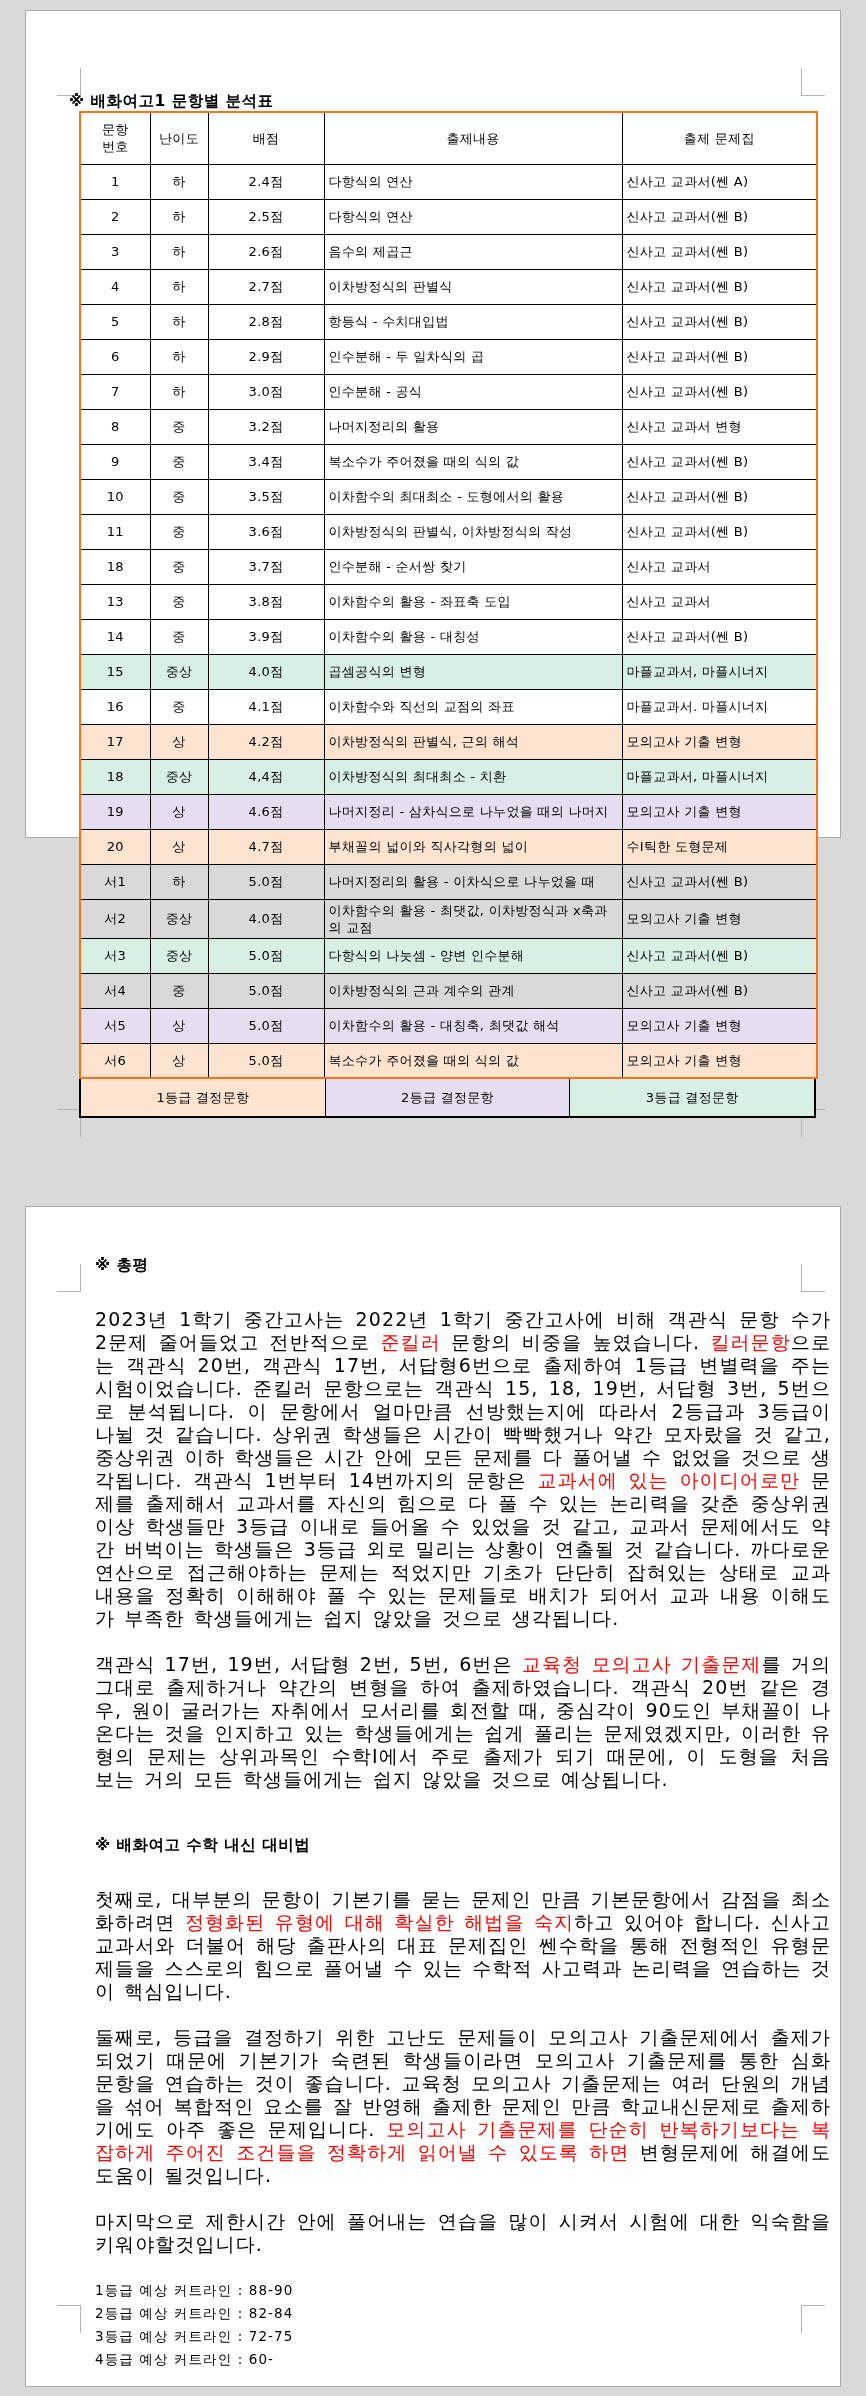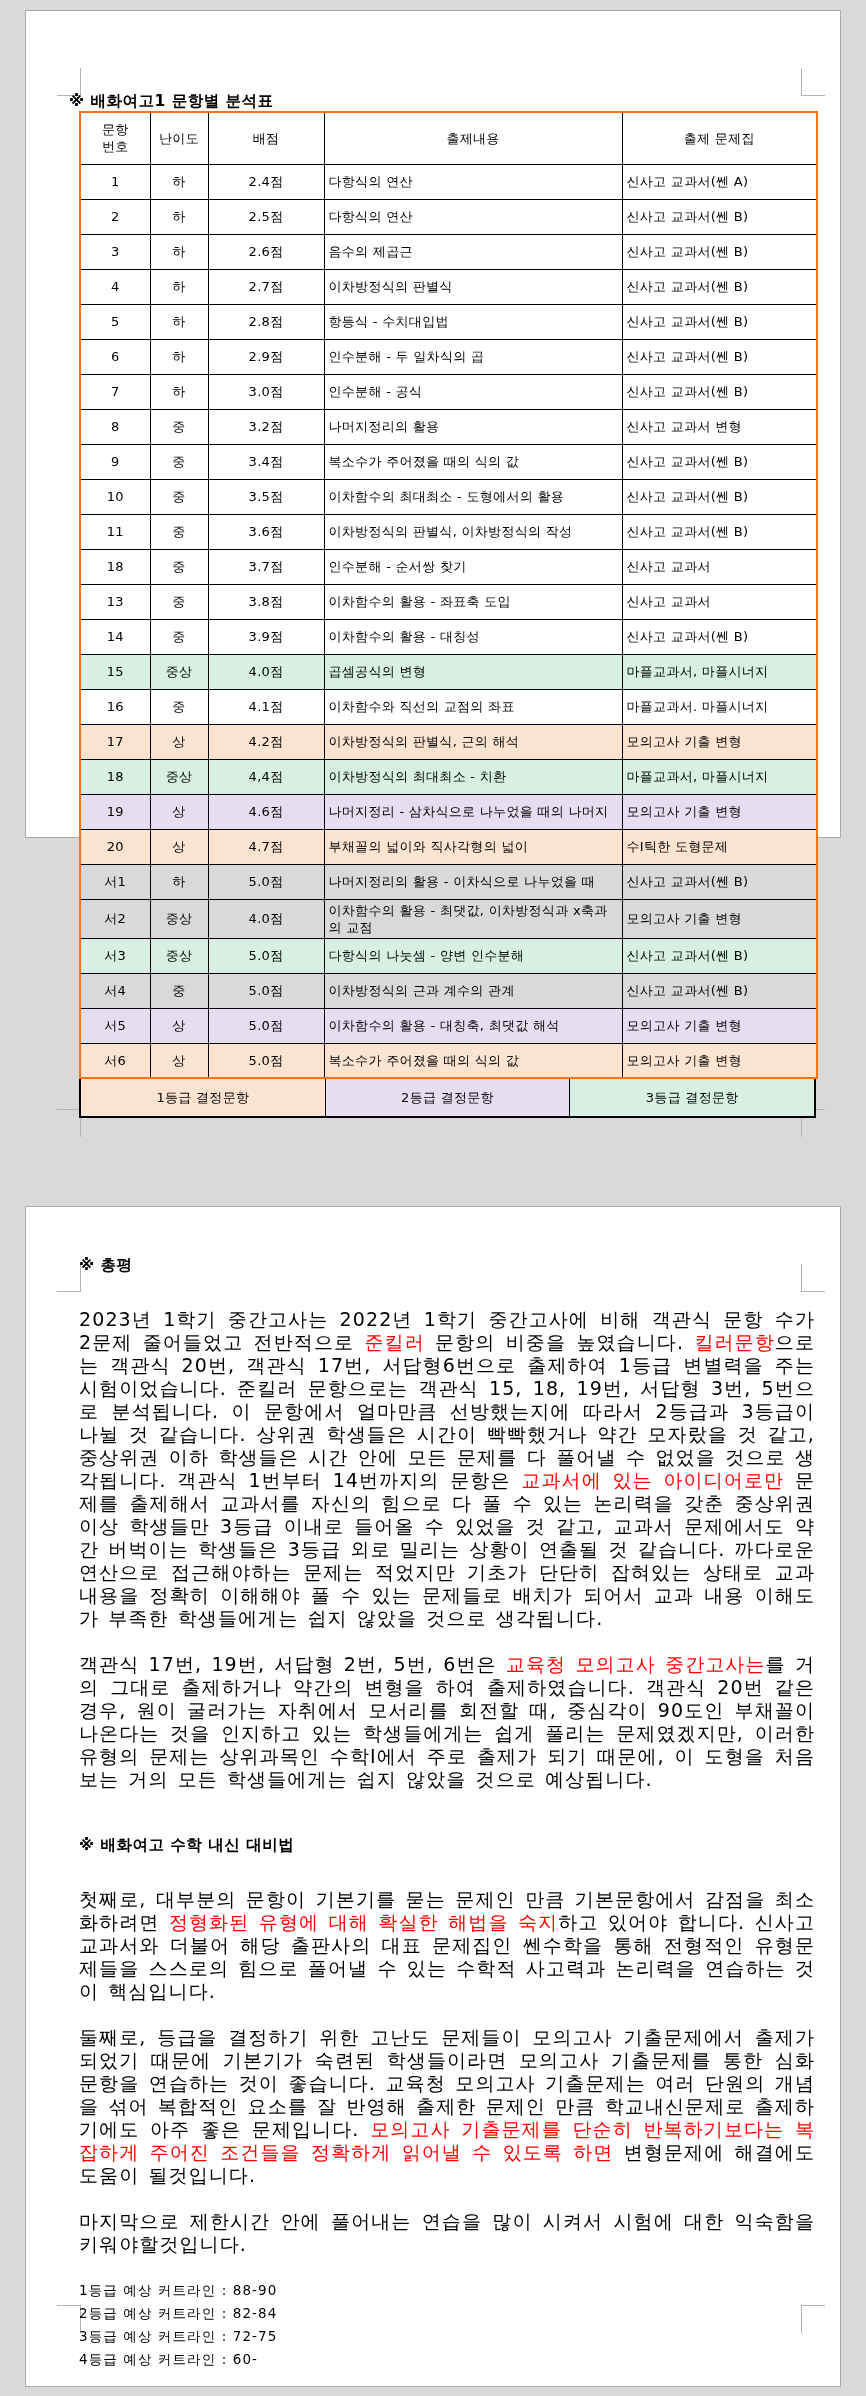--- a/index.html
+++ b/index.html
@@ -46,21 +46,21 @@
   tr.hl-orange td{background:var(--hl-orange);}
 
   .legend{display:flex;width:737px;border:2px solid #000;border-top:0;}
   .legend-cell{flex:1 1 0;height:37px;display:flex;align-items:center;justify-content:center;
     font-size:13px;letter-spacing:0.3px;border-right:1px solid #000;}
   .legend-cell:last-child{border-right:0;}
   .legend-cell.hl-orange{background:var(--hl-orange);}
   .legend-cell.hl-purple{background:var(--hl-purple);}
   .legend-cell.hl-green{background:var(--hl-green);}
 
-  .content2{position:absolute;left:53px;top:48px;width:736px;}
+  .content2{position:absolute;left:69px;top:48px;width:736px;}
   .section-title{font-size:15.5px;font-weight:bold;letter-spacing:0.5px;}
   .para{font-size:19px;line-height:23px;letter-spacing:1.1px;word-spacing:2px;text-align:justify;}
   .para .red{color:var(--red);}
   #review-p1{margin-top:32px;}
   #review-p2{margin-top:23px;}
   #tips-title{margin-top:44px;}
   #tips-p1{margin-top:32px;}
   #tips-p2{margin-top:23px;}
   #tips-p3{margin-top:23px;}
   .cutoffs{margin-top:23px;font-size:13.5px;line-height:23px;letter-spacing:1.1px;}
@@ -292,21 +292,21 @@
 
   <div class="page" id="page2">
     <div class="mark tl m-tl"></div>
     <div class="mark tr m-tr"></div>
     <div class="mark bl m-bl"></div>
     <div class="mark br m-br"></div>
 
     <div class="content2">
       <div class="section-title" id="review-title">※ 총평</div>
       <div class="para" id="review-p1"><span>2023년 1학기 중간고사는 2022년 1학기 중간고사에 비해 객관식 문항 수가 2문제 줄어들었고 전반적으로 </span><span class="red">준킬러</span><span> 문항의 비중을 높였습니다. </span><span class="red">킬러문항</span><span>으로는 객관식 20번, 객관식 17번, 서답형6번으로 출제하여 1등급 변별력을 주는 시험이었습니다. 준킬러 문항으로는 객관식 15, 18, 19번, 서답형 3번, 5번으로 분석됩니다. 이 문항에서 얼마만큼 선방했는지에 따라서 2등급과 3등급이 나뉠 것 같습니다. 상위권 학생들은 시간이 빡빡했거나 약간 모자랐을 것 같고, 중상위권 이하 학생들은 시간 안에 모든 문제를 다 풀어낼 수 없었을 것으로 생각됩니다. 객관식 1번부터 14번까지의 문항은 </span><span class="red">교과서에 있는 아이디어로만</span><span> 문제를 출제해서 교과서를 자신의 힘으로 다 풀 수 있는 논리력을 갖춘 중상위권 이상 학생들만 3등급 이내로 들어올 수 있었을 것 같고, 교과서 문제에서도 약간 버벅이는 학생들은 3등급 외로 밀리는 상황이 연출될 것 같습니다. 까다로운 연산으로 접근해야하는 문제는 적었지만 기초가 단단히 잡혀있는 상태로 교과 내용을 정확히 이해해야 풀 수 있는 문제들로 배치가 되어서 교과 내용 이해도가 부족한 학생들에게는 쉽지 않았을 것으로 생각됩니다.</span></div>
-      <div class="para" id="review-p2"><span>객관식 17번, 19번, 서답형 2번, 5번, 6번은 </span><span class="red">교육청 모의고사 중간고사는</span><span>를 거의 그대로 출제하거나 약간의 변형을 하여 출제하였습니다. 객관식 20번 같은 경우, 원이 굴러가는 자취에서 모서리를 회전할 때, 중심각이 90도인 부채꼴이 나온다는 것을 인지하고 있는 학생들에게는 쉽게 풀리는 문제였겠지만, 이러한 유형의 문제는 상위과목인 수학I에서 주로 출제가 되기 때문에, 이 도형을 처음 보는 거의 모든 학생들에게는 쉽지 않았을 것으로 예상됩니다.</span></div>
+      <div class="para" id="review-p2"><span>객관식 17번, 19번, 서답형 2번, 5번, 6번은 </span><span class="red">교육청 모의고사 기출문제</span><span>를 거의 그대로 출제하거나 약간의 변형을 하여 출제하였습니다. 객관식 20번 같은 경우, 원이 굴러가는 자취에서 모서리를 회전할 때, 중심각이 90도인 부채꼴이 나온다는 것을 인지하고 있는 학생들에게는 쉽게 풀리는 문제였겠지만, 이러한 유형의 문제는 상위과목인 수학I에서 주로 출제가 되기 때문에, 이 도형을 처음 보는 거의 모든 학생들에게는 쉽지 않았을 것으로 예상됩니다.</span></div>
 
       <div class="section-title" id="tips-title">※ 배화여고 수학 내신 대비법</div>
       <div class="para" id="tips-p1"><span>첫째로, 대부분의 문항이 기본기를 묻는 문제인 만큼 기본문항에서 감점을 최소화하려면 </span><span class="red">정형화된 유형에 대해 확실한 해법을 숙지</span><span>하고 있어야 합니다. 신사고 교과서와 더불어 해당 출판사의 대표 문제집인 쎈수학을 통해 전형적인 유형문제들을 스스로의 힘으로 풀어낼 수 있는 수학적 사고력과 논리력을 연습하는 것이 핵심입니다.</span></div>
       <div class="para" id="tips-p2"><span>둘째로, 등급을 결정하기 위한 고난도 문제들이 모의고사 기출문제에서 출제가 되었기 때문에 기본기가 숙련된 학생들이라면 모의고사 기출문제를 통한 심화문항을 연습하는 것이 좋습니다. 교육청 모의고사 기출문제는 여러 단원의 개념을 섞어 복합적인 요소를 잘 반영해 출제한 문제인 만큼 학교내신문제로 출제하기에도 아주 좋은 문제입니다. </span><span class="red">모의고사 기출문제를 단순히 반복하기보다는 복잡하게 주어진 조건들을 정확하게 읽어낼 수 있도록 하면</span><span> 변형문제에 해결에도 도움이 될것입니다.</span></div>
       <div class="para" id="tips-p3"><span>마지막으로 제한시간 안에 풀어내는 연습을 많이 시켜서 시험에 대한 익숙함을 키워야할것입니다.</span></div>
 
       <div class="cutoffs">
           <div>1등급 예상 커트라인 : 88-90</div>
           <div>2등급 예상 커트라인 : 82-84</div>
           <div>3등급 예상 커트라인 : 72-75</div>

